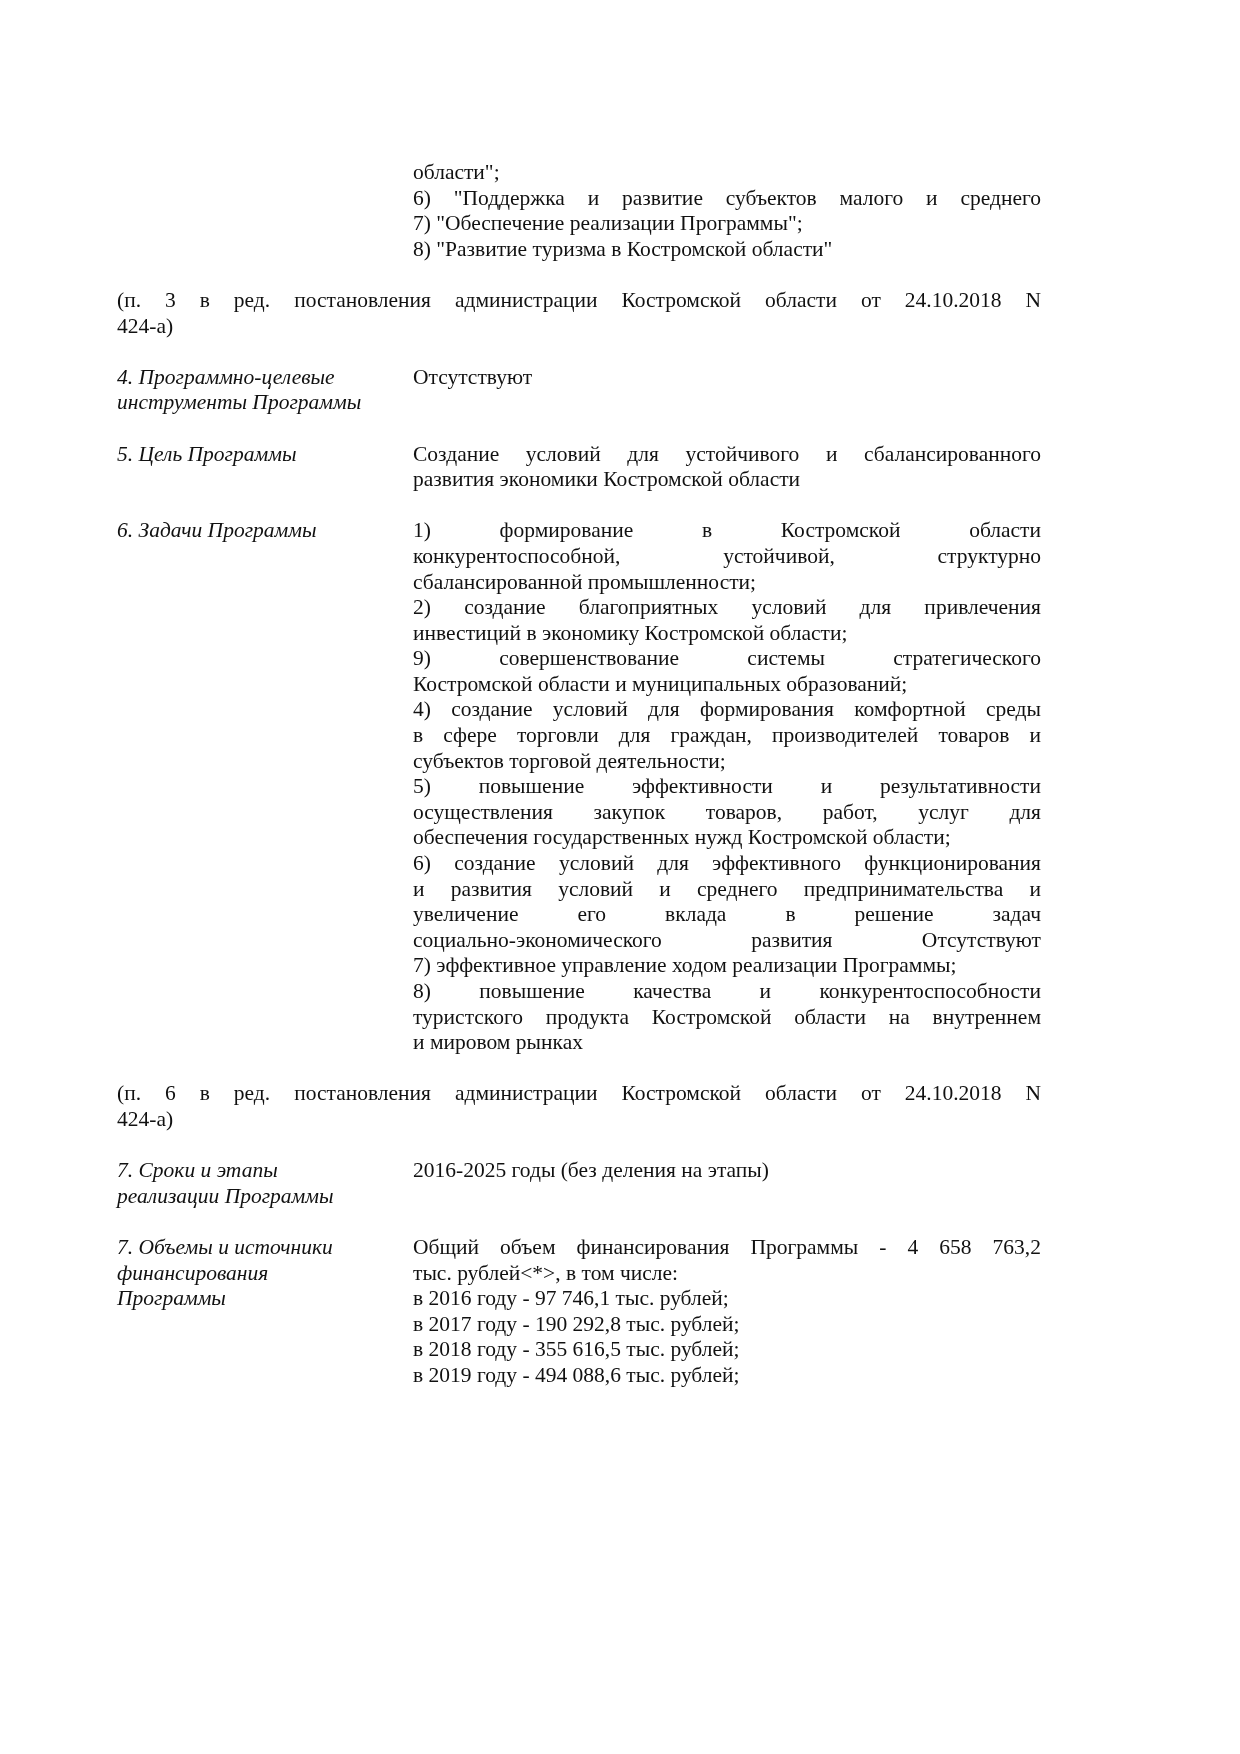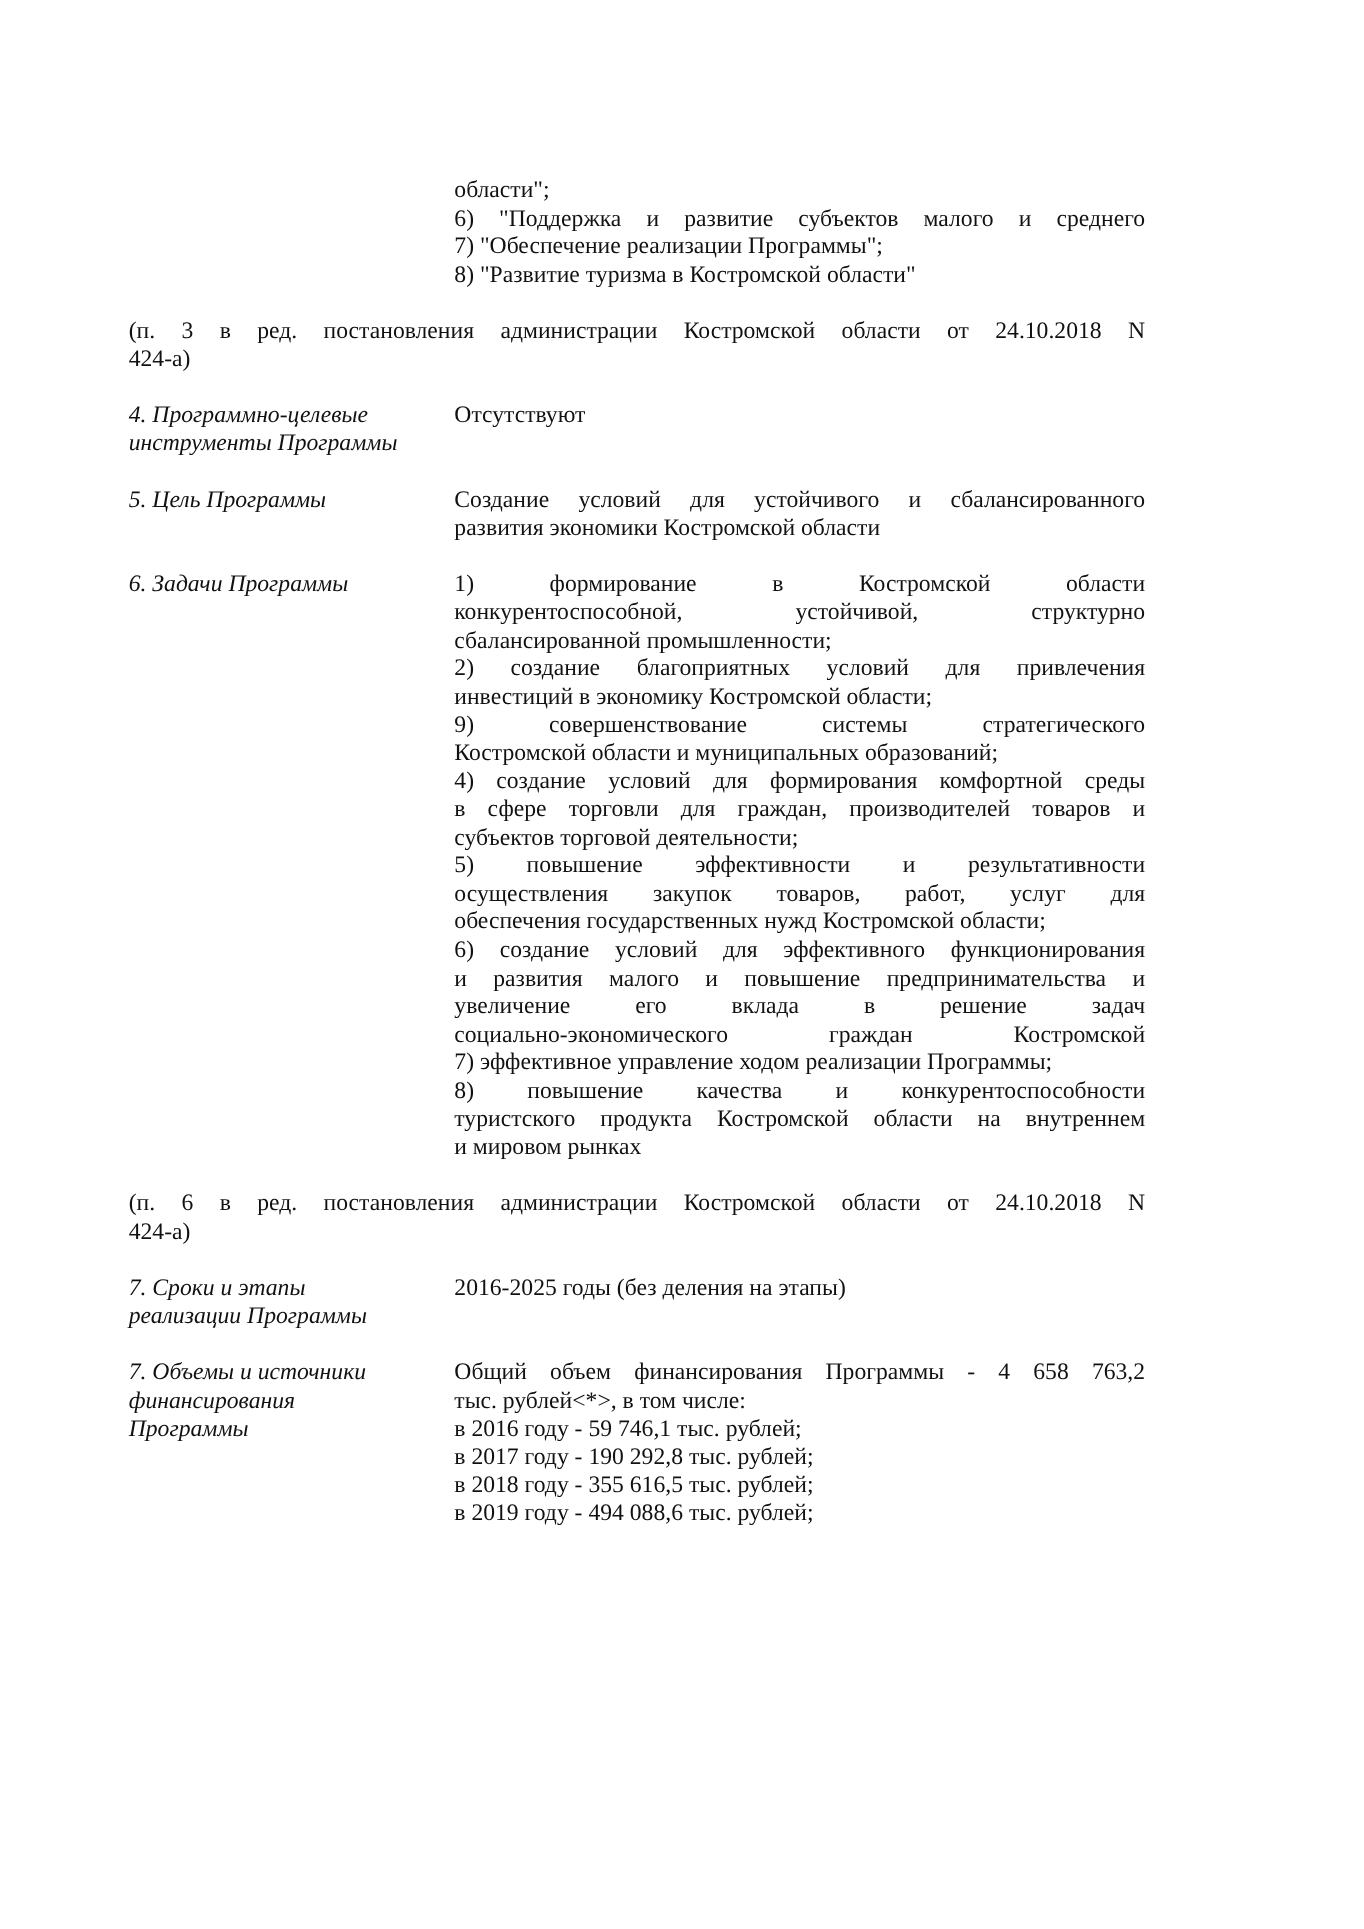--- a/index.html
+++ b/index.html
@@ -111,23 +111,23 @@
       <span class="line last">инвестиций в экономику Костромской области;</span>
       <span class="line">9) совершенствование системы стратегического</span>
       <span class="line last">Костромской области и муниципальных образований;</span>
       <span class="line">4) создание условий для формирования комфортной среды</span>
       <span class="line">в сфере торговли для граждан, производителей товаров и</span>
       <span class="line last">субъектов торговой деятельности;</span>
       <span class="line">5) повышение эффективности и результативности</span>
       <span class="line">осуществления закупок товаров, работ, услуг для</span>
       <span class="line last">обеспечения государственных нужд Костромской области;</span>
       <span class="line">6) создание условий для эффективного функционирования</span>
-      <span class="line">и развития малого и повышение предпринимательства и</span>
+      <span class="line">и развития условий и среднего предпринимательства и</span>
       <span class="line">увеличение его вклада в решение задач</span>
-      <span class="line">социально-экономического граждан Костромской</span>
+      <span class="line">социально-экономического развития Отсутствуют</span>
       <span class="line last">7) эффективное управление ходом реализации Программы;</span>
       <span class="line">8) повышение качества и конкурентоспособности</span>
       <span class="line">туристского продукта Костромской области на внутреннем</span>
       <span class="line last">и мировом рынках</span>
     </div>
   </div>
 
   <div class="gap"></div>
 
   <div class="note">
@@ -151,20 +151,20 @@
 
   <div class="row">
     <div class="label">
       <span class="line last">7. Объемы и источники</span>
       <span class="line last">финансирования</span>
       <span class="line last">Программы</span>
     </div>
     <div class="value">
       <span class="line">Общий объем финансирования Программы - 4 658 763,2</span>
       <span class="line last">тыс. рублей&lt;*&gt;, в том числе:</span>
-      <span class="line last">в 2016 году - 59 746,1 тыс. рублей;</span>
+      <span class="line last">в 2016 году - 97 746,1 тыс. рублей;</span>
       <span class="line last">в 2017 году - 190 292,8 тыс. рублей;</span>
       <span class="line last">в 2018 году - 355 616,5 тыс. рублей;</span>
       <span class="line last">в 2019 году - 494 088,6 тыс. рублей;</span>
     </div>
   </div>
 
 </div>
 
 </body></html>

